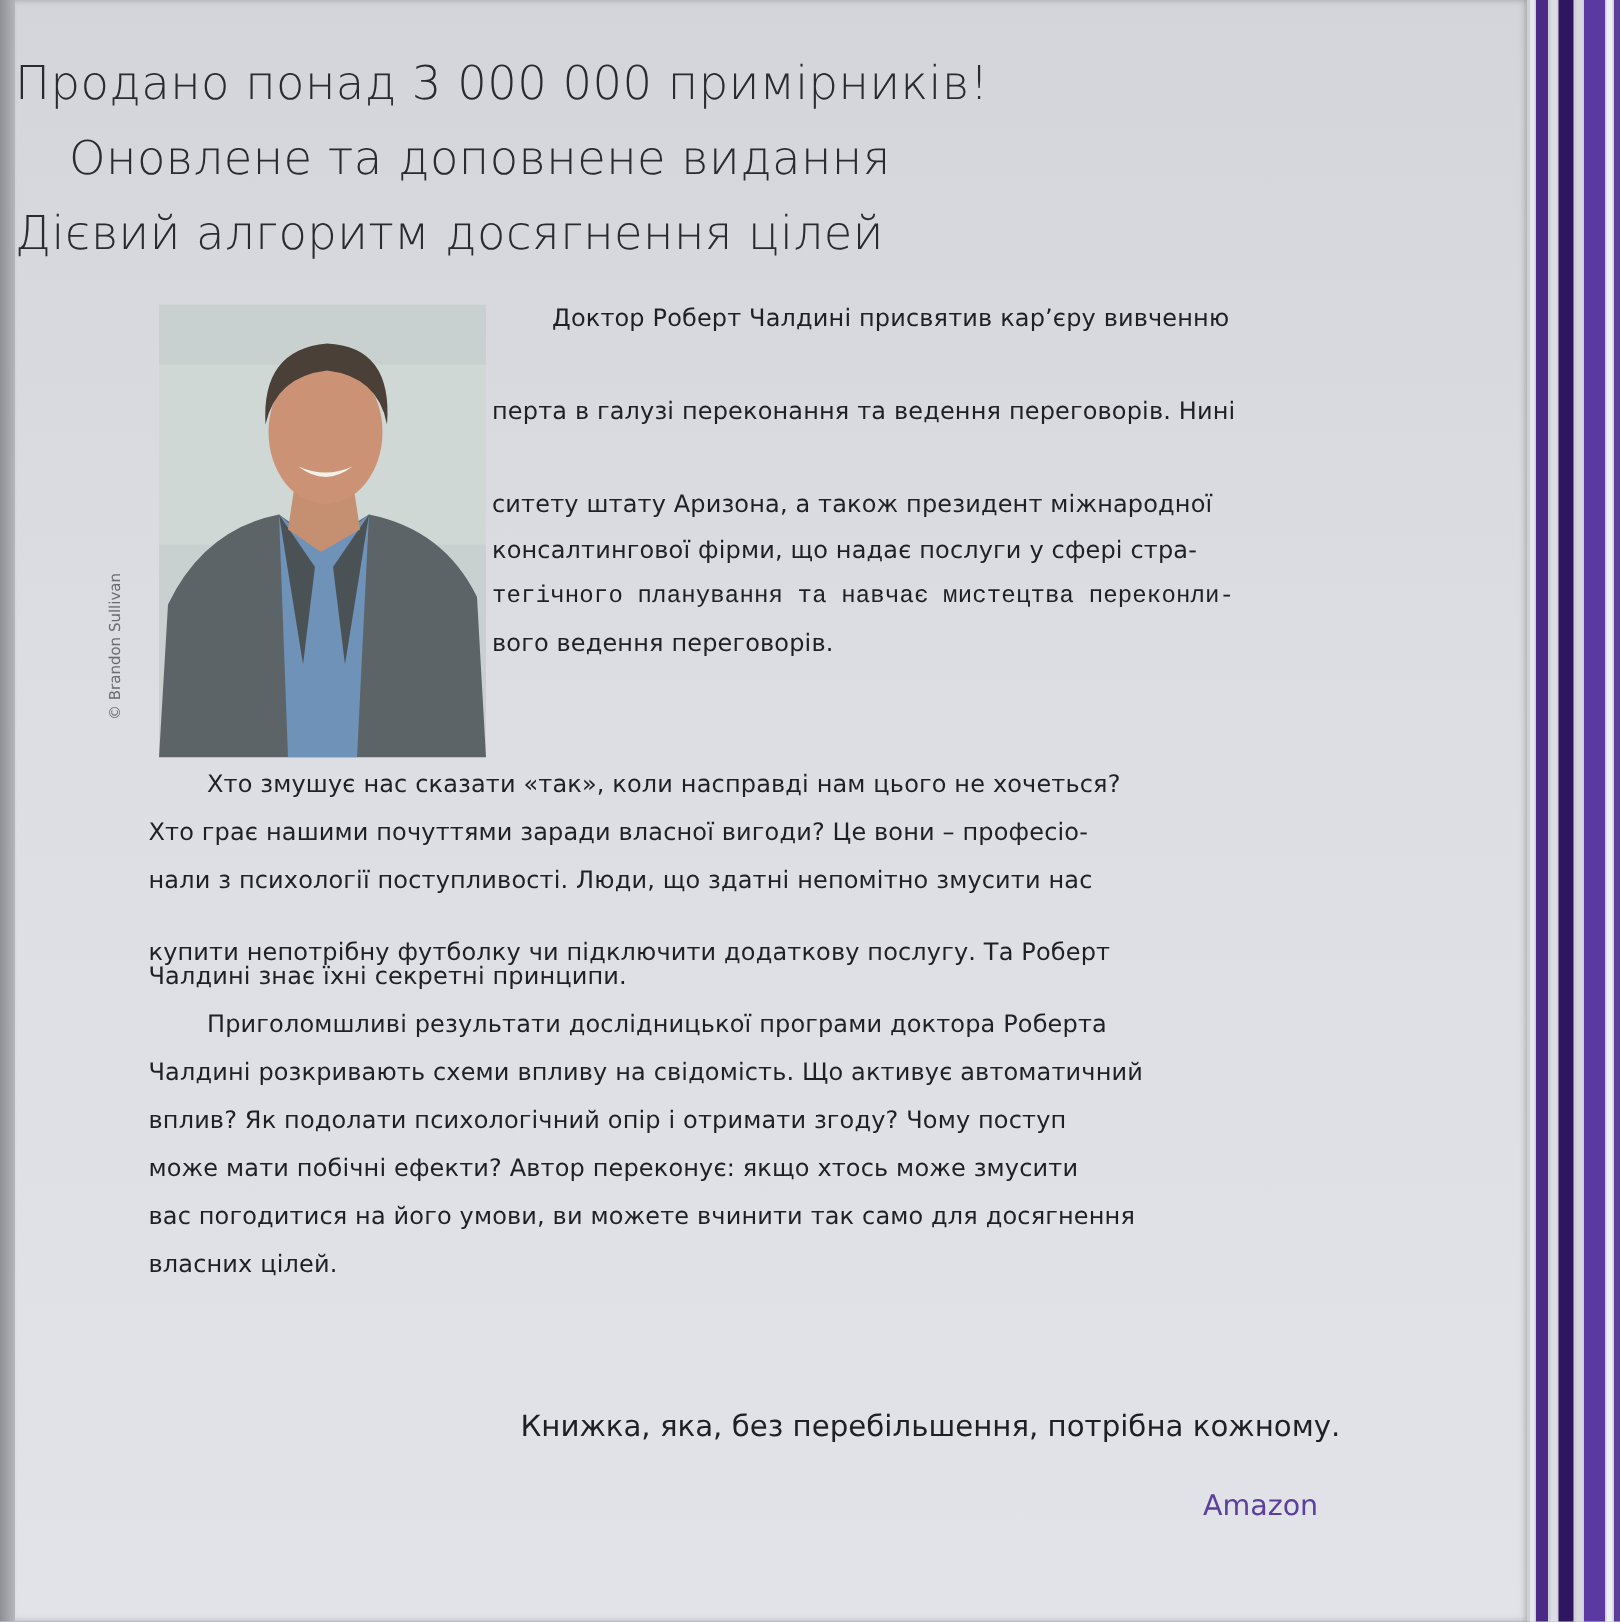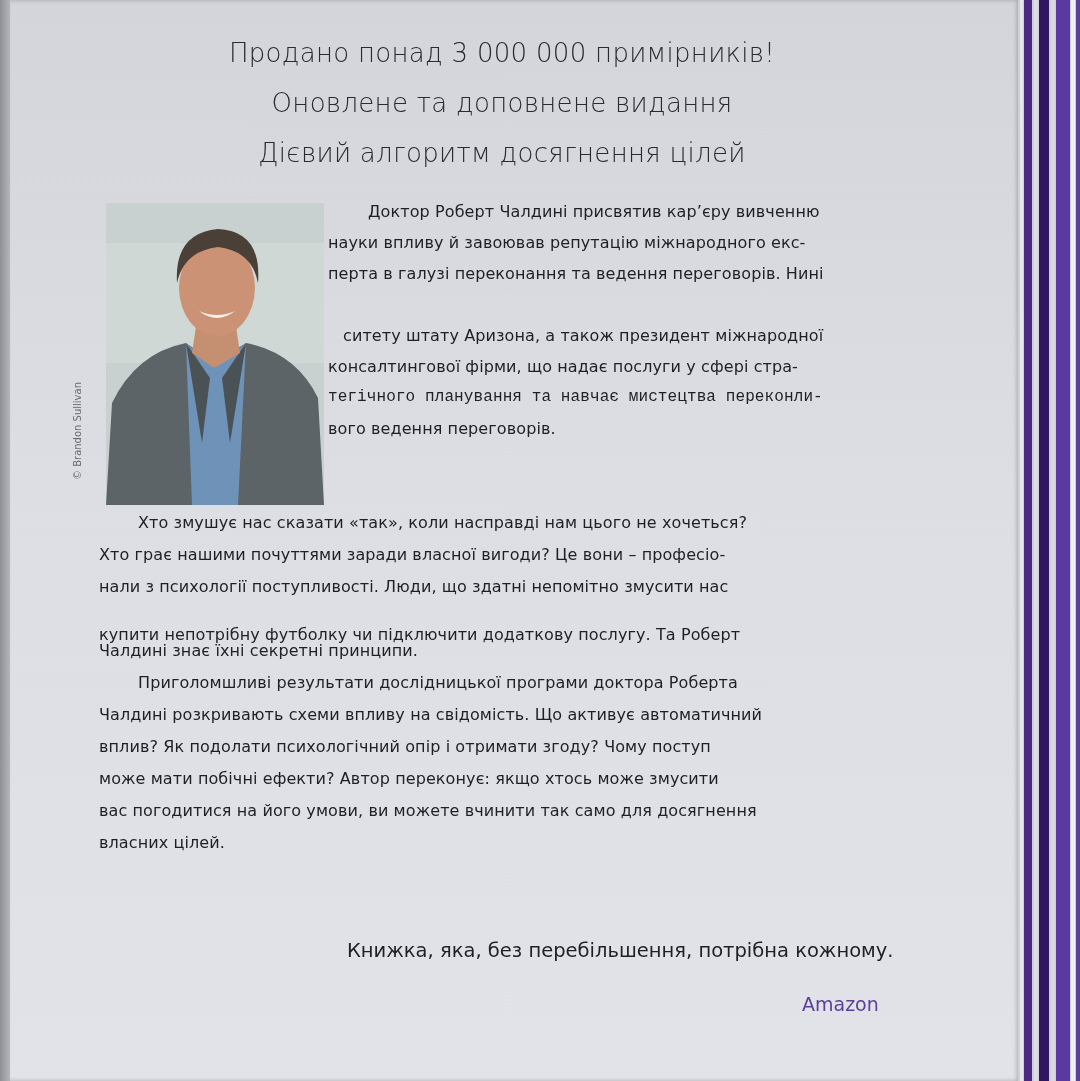--- a/index.html
+++ b/index.html
@@ -17,22 +17,22 @@
     .left-edge {
       position: absolute; left: 0; top: 0; width: 10px; height: 1081px;
       background: linear-gradient(90deg, #8f9095, #b5b6bb);
     }
     .stripes {
       position: absolute; left: 1018px; top: 0; width: 62px; height: 1081px;
       background: #cfd0d6;
     }
     .stripe { position: absolute; top: 0; height: 1081px; }
     .headline {
-      position: absolute; left: 0; width: 984px; text-align: center;
-      font-size: 26px; font-weight: 300; color: #2a2a30; letter-spacing: 0.3px;
+      position: absolute; left: 0; width: 984px; 
+      font-size: 31px; font-weight: 300; color: #2a2a30; letter-spacing: 0.3px;
       white-space: nowrap;
     }
     .photo {
       position: absolute; left: 96px; top: 203px; width: 218px; height: 302px;
       overflow: hidden;
       background: linear-gradient(180deg, #cfd8d6 0%, #c3ccca 60%, #b9c2c0 100%);
     }
     .credit {
       position: absolute; left: 62px; top: 480px;
       transform-origin: left top; transform: rotate(-90deg);
@@ -46,21 +46,21 @@
     .source { position: absolute; font-size: 19px; color: #5b3f9a; white-space: nowrap; }
   </style>
 </head>
 <body>
 
 <div class="left-edge"></div>
 
 <div class="page">
 
   <div class="headline" style="top:38px;">Продано понад 3 000 000 примірників!</div>
-  <div class="headline" style="top:88px;">Оновлене та доповнене видання</div>
+  <div class="headline" style="top:88px;padding-left:36px;">Оновлене та доповнене видання</div>
   <div class="headline" style="top:138px;">Дієвий алгоритм досягнення цілей</div>
 
   <div class="photo">
     <svg width="218" height="302" viewBox="0 0 218 302">
       <rect x="0" y="0" width="218" height="302" fill="#c8d1cf"></rect>
       <rect x="0" y="40" width="218" height="120" fill="#d4dcd9" opacity="0.6"></rect>
 
       <path d="M0 302 L6 200 Q30 150 80 140 L108 160 L140 140 Q190 150 212 195 L218 302 Z" fill="#5d6468"></path>
 
       <path d="M80 140 L108 165 L140 140 L132 302 L86 302 Z" fill="#6f93b8"></path>
@@ -73,23 +73,22 @@
       <ellipse cx="111" cy="85" rx="38" ry="48" fill="#cc9275"></ellipse>
 
       <path d="M71 80 Q68 30 112 26 Q156 28 152 80 Q146 48 112 44 Q78 48 71 80 Z" fill="#4a4038"></path>
 
       <path d="M93 108 Q111 122 129 108 Q111 116 93 108 Z" fill="#f4f0ea"></path>
     </svg>
   </div>
   <div class="credit">© Brandon Sullivan</div>
 
   <div class="line" style="left:358px; top:202px;">Доктор Роберт Чалдині присвятив кар’єру вивченню</div>
-  <div class="line" style="left:318px; top:233px;">науки впливу й завоював репутацію міжнародного екс-</div>
   <div class="line" style="left:318px; top:264px;">перта в галузі переконання та ведення переговорів. Нині</div>
-  <div class="line" style="left:318px; top:326px;margin-left:15px;">ситету штату Аризона, а також президент міжнародної</div>
+  <div class="line" style="left:318px; top:326px;">ситету штату Аризона, а також президент міжнародної</div>
   <div class="line" style="left:318px; top:357px;">консалтингової фірми, що надає послуги у сфері стра-</div>
   <div class="line" style="left:318px; top:388px;font-family:Liberation Mono, monospace;">тегічного планування та навчає мистецтва переконли-</div>
   <div class="line" style="left:318px; top:419px;">вого ведення переговорів.</div>
 
   <div class="line" style="left:128px; top:513px;">Хто змушує нас сказати «так», коли насправді нам цього не хочеться?</div>
   <div class="line" style="left:89px; top:545px;">Хто грає нашими почуттями заради власної вигоди? Це вони – професіо-</div>
   <div class="line" style="left:89px; top:577px;">нали з психології поступливості. Люди, що здатні непомітно змусити нас</div>
   <div class="line" style="left:89px; top:609px;margin-top:16px;">купити непотрібну футболку чи підключити додаткову послугу. Та Роберт</div>
   <div class="line" style="left:89px; top:641px;">Чалдині знає їхні секретні принципи.</div>
 

